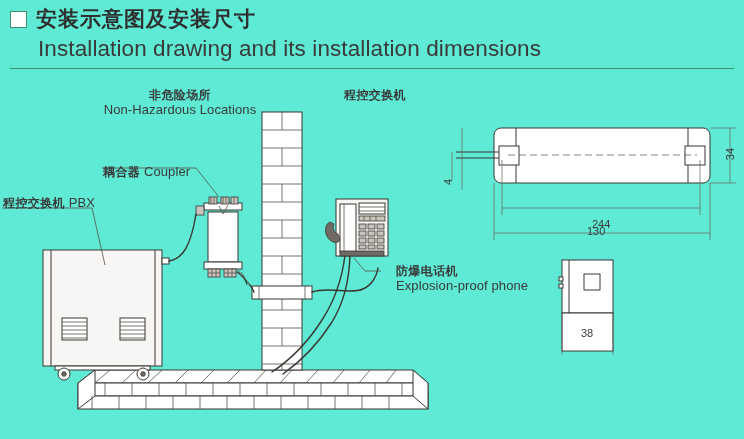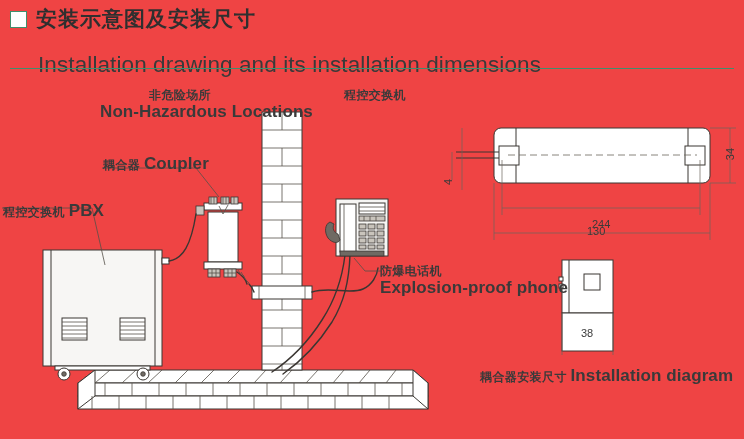--- a/index.html
+++ b/index.html
@@ -4,21 +4,21 @@
 <style>
   * { box-sizing: border-box; }
   html, body {
     margin: 0; padding: 0;
     background: #ffffff;
     font-family: "Liberation Sans", "DejaVu Sans", sans-serif;
   }
   #page {
     position: relative;
     width: 744px; height: 439px;
-    background: #ef4444;
+    background: #5eead4;
     overflow: hidden;
   }
 
   
   #header { position: absolute; left: 0; top: 0; width: 744px; height: 72px; }
   #bullet-box {
     position: absolute; left: 10px; top: 11px;
     width: 17px; height: 17px;
     border: 1.6px solid #3f8f6d;
     background: #ffffff;
@@ -29,37 +29,36 @@
     color: #2f2f2f;
     letter-spacing: 1px;
     white-space: nowrap;
   }
   #title-en {
     position: absolute; left: 38px; top: 36px;
     font-size: 22.5px; font-weight: 400;
     color: #3a3a3a;
     letter-spacing: 0.1px;
     white-space: nowrap;
-    margin-top: 16px;
   }
   #rule {
     position: absolute; left: 10px; top: 68px;
     width: 724px; height: 0;
     border-top: 1.3px solid #3f8f6d;
   }
 
   
   .lbl {
     position: absolute;
     color: #3a3a3a;
     white-space: nowrap;
     line-height: 1.18;
   }
   .lbl .cn { display: block; font-size: 12px; font-weight: 700; letter-spacing: 0.4px; }
-  .lbl .en { display: block; font-size: 17px; font-weight: 700; letter-spacing: 0.1px; }
+  .lbl .en { display: block; font-size: 13px; font-weight: 400; letter-spacing: 0.1px; }
   .lbl.ctr { text-align: center; }
   .lbl.inline { display: block; font-size: 10.5px; }
   .lbl.inline .cn, .lbl.inline .en { display: inline; }
 
   .dim-txt {
     position: absolute;
     font-size: 11px; color: #3a3a3a;
     white-space: nowrap;
   }
   .dim-txt.rot { transform: rotate(-90deg); transform-origin: 50% 50%; }
@@ -388,40 +387,36 @@
 
   <div class="lbl ctr" style="left:100px; top:88px; width:160px;">
     <span class="cn">非危险场所</span>
     <span class="en">Non-Hazardous Locations</span>
   </div>
 
   <div class="lbl ctr" style="left:303px; top:88px; width:144px;">
     <span class="cn">程控交换机</span>
   </div>
 
-  <div class="lbl inline" style="left:103px; top:154px;">
+  <div class="lbl inline" style="left:103px; top:164px;">
     <span class="cn">耦合器 </span>
     <span class="en">Coupler</span>
   </div>
 
-  <div class="lbl inline" style="left:3px; top:201px;">
+  <div class="lbl inline" style="left:3px; top:195px;">
     <span class="cn">程控交换机 </span>
     <span class="en">PBX</span>
   </div>
 
-  <div class="lbl" style="left:380px; top:264px;">
+  <div class="lbl" style="left:396px; top:264px;">
     <span class="cn">防爆电话机</span>
     <span class="en">Explosion-proof phone</span>
   </div>
 
 
-  <div class="lbl inline" style="left:480px; top:366px;">
-    <span class="cn">耦合器安装尺寸 </span>
-    <span class="en">Installation diagram</span>
-  </div>
 
   <div class="dim-txt" style="left:587px; top:193px;margin-top:32px;">130</div>
   <div class="dim-txt" style="left:592px; top:218px;">244</div>
   <div class="dim-txt rot" style="left:724px; top:148px;">34</div>
   <div class="dim-txt rot" style="left:445px; top:176px;">4</div>
   <div class="dim-txt" style="left:581px; top:327px;">38</div>
 
 </div>
 
 </body></html>

